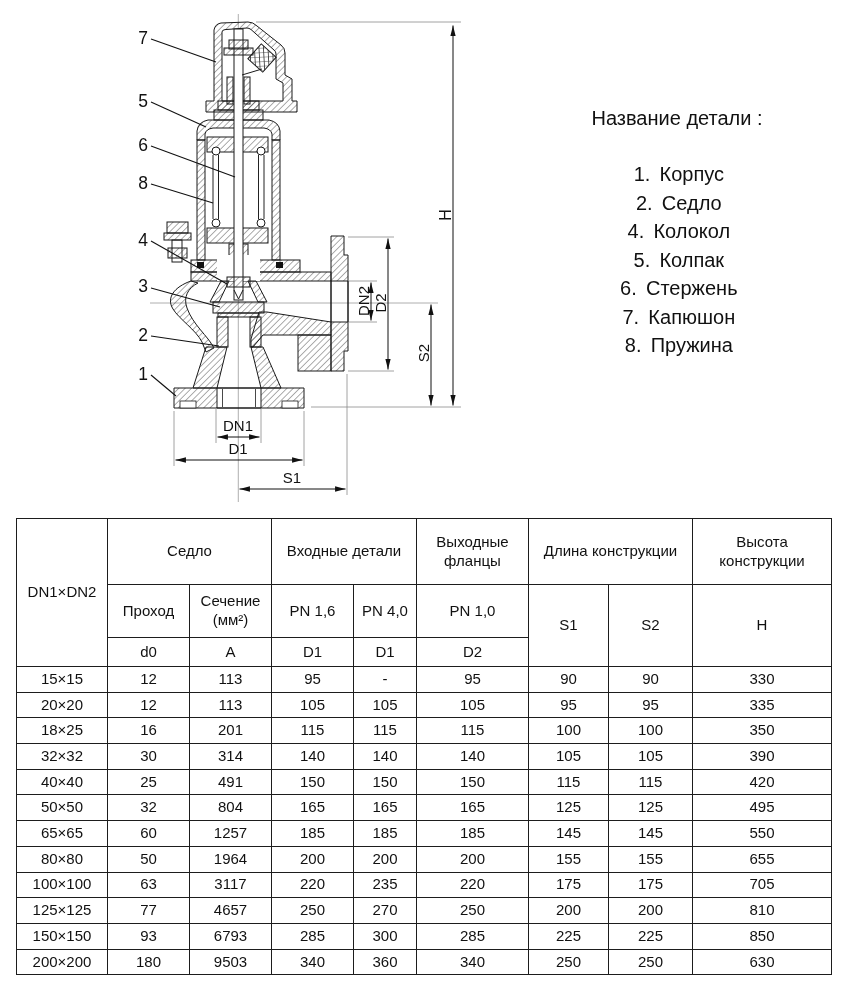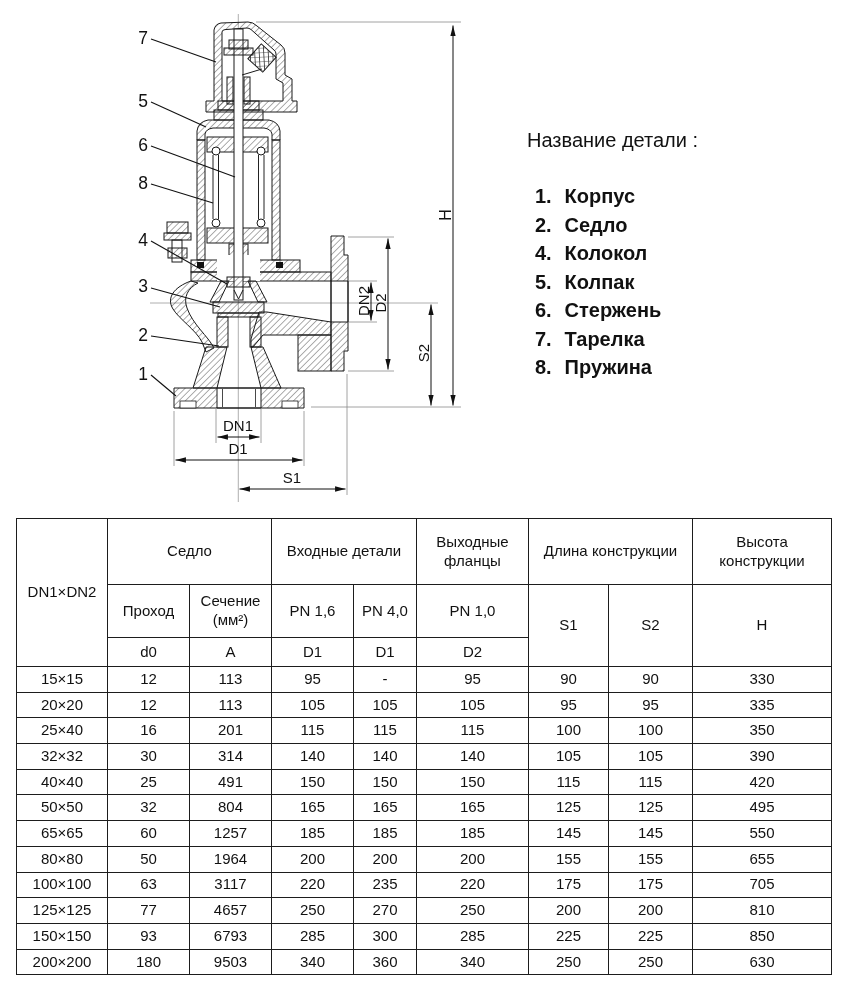--- a/index.html
+++ b/index.html
@@ -3,23 +3,23 @@
 <meta charset="utf-8">
 <style>
   html,body{margin:0;padding:0;}
   body{
     position:relative;width:847px;height:985px;overflow:hidden;background:#fff;
     font-family:"Liberation Sans",sans-serif;color:#111;
   }
   .drawing-area{position:absolute;left:0;top:0;width:500px;height:510px;}
   svg text{font-family:"Liberation Sans",sans-serif;fill:#111;}
 
-  .parts-panel{position:absolute;left:527px;top:128px;width:300px;}
+  .parts-panel{position:absolute;left:527px;top:106px;width:300px;text-align:center;}
   .parts-title{font-size:20px;line-height:24px;margin-bottom:30px;}
-  .parts-items{list-style:none;margin:8px;padding:0;font-weight:bold;}
+  .parts-items{list-style:none;margin:8px;padding:0;}
   .part-item{font-size:20px;line-height:28.5px;white-space:nowrap;}
   .part-item .pnum{display:inline-block;min-width:24px;}
 
   table.dims{
     position:absolute;left:16px;top:518px;width:815px;
     border-collapse:collapse;table-layout:fixed;background:#fff;
   }
   table.dims th, table.dims td{
     border:1px solid #1d1d1d;text-align:center;vertical-align:middle;
     font-size:15px;font-weight:400;padding:0;line-height:1.25;
@@ -198,21 +198,21 @@
 </div>
 
 <div class="parts-panel">
   <div class="parts-title">Название детали :</div>
   <ol class="parts-items">
       <li class="part-item"><span class="pnum">1.</span><span> Корпус</span></li>
       <li class="part-item"><span class="pnum">2.</span><span> Седло</span></li>
       <li class="part-item"><span class="pnum">4.</span><span> Колокол</span></li>
       <li class="part-item"><span class="pnum">5.</span><span> Колпак</span></li>
       <li class="part-item"><span class="pnum">6.</span><span> Стержень</span></li>
-      <li class="part-item"><span class="pnum">7.</span><span> Тарелка</span></li>
+      <li class="part-item"><span class="pnum">7.</span><span> Капюшон</span></li>
       <li class="part-item"><span class="pnum">8.</span><span> Пружина</span></li>
     </ol>
 </div>
 
 <table class="dims">
   <colgroup>
     <col style="width:91px">
       <col style="width:82px">
       <col style="width:82px">
     <col style="width:82px">
@@ -266,21 +266,21 @@
         <td>12</td>
         <td>113</td>
         <td>105</td>
         <td>105</td>
         <td>105</td>
         <td>95</td>
         <td>95</td>
         <td>335</td>
       </tr>
       <tr>
-        <td>25×40</td>
+        <td>18×25</td>
         <td>16</td>
         <td>201</td>
         <td>115</td>
         <td>115</td>
         <td>115</td>
         <td>100</td>
         <td>100</td>
         <td>350</td>
       </tr>
       <tr>

